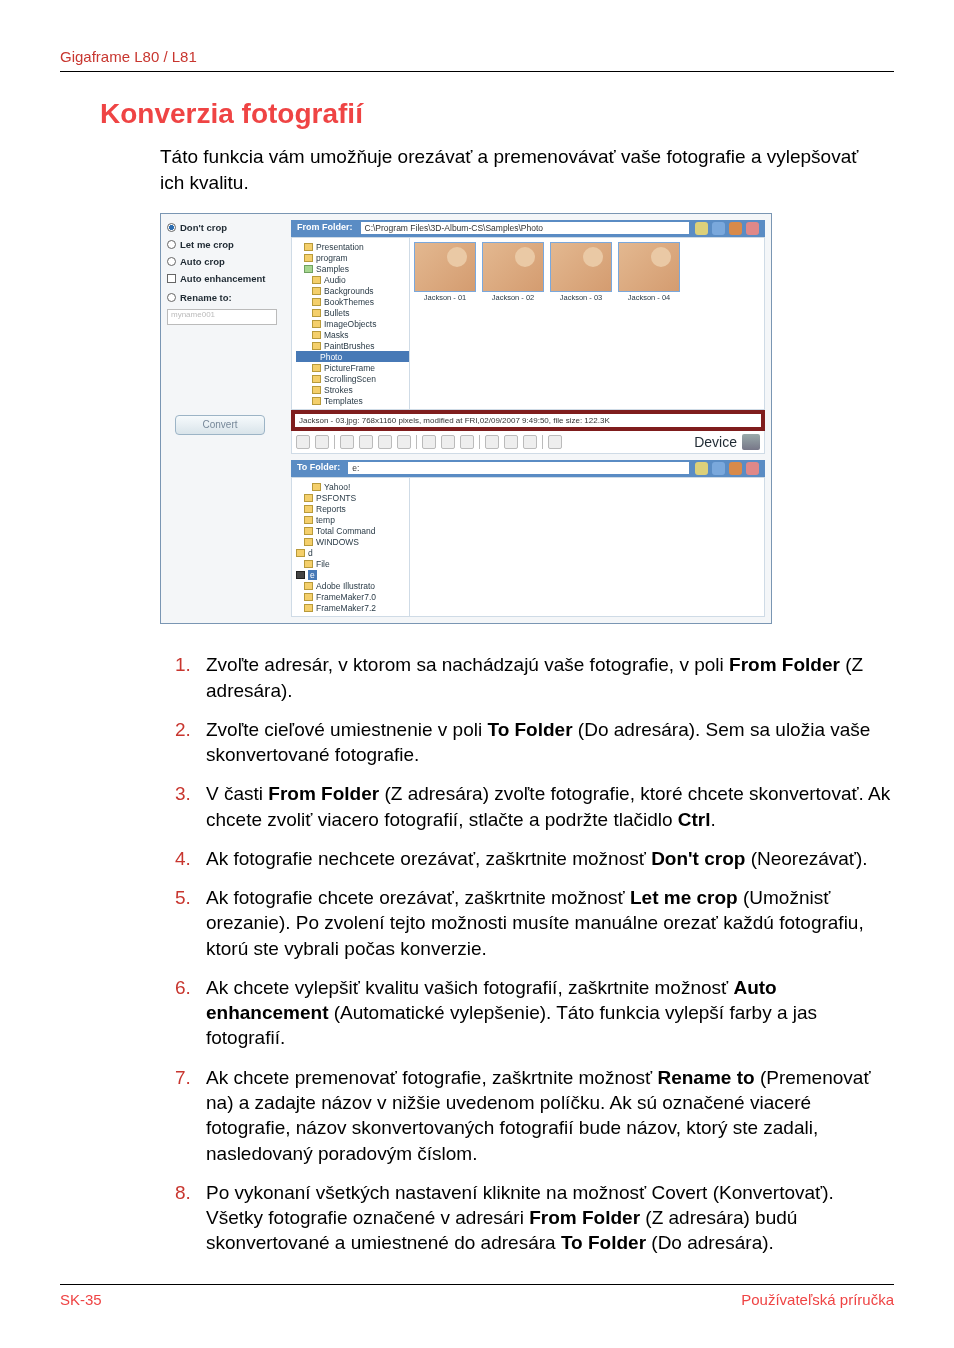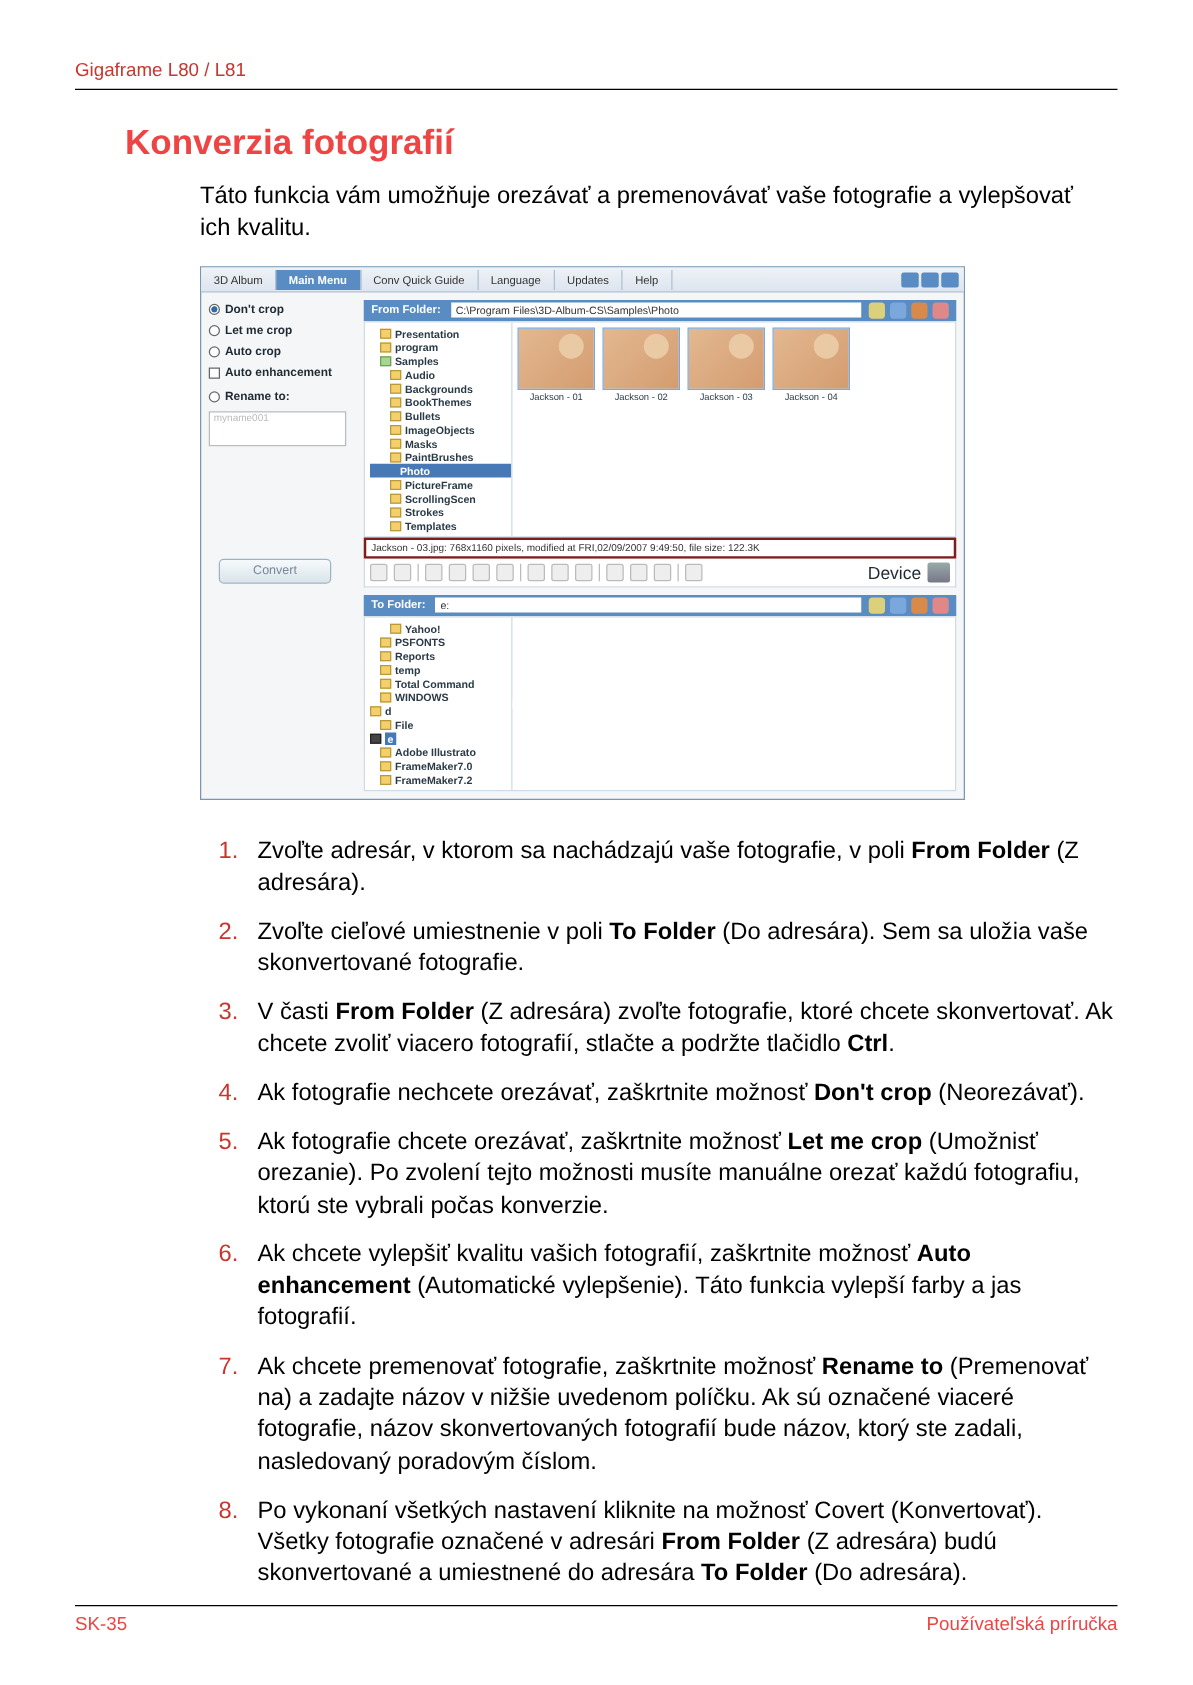--- a/index.html
+++ b/index.html
@@ -16,45 +16,45 @@
   .ss-winbtns { margin-left:auto; display:flex; gap:2px; padding-right:4px;}
   .ss-winbtn { width:14px; height:12px; background:#5a8cc4; border-radius:2px; }
 
   .ss-body { display:flex; }
   .ss-left { width: 130px; padding: 8px 6px; }
   .radio-row { display:flex; align-items:center; gap:4px; margin-bottom:6px; }
   .radio { width:9px; height:9px; border:1px solid #666; border-radius:50%; display:inline-block; background:#fff; }
   .radio.sel { background: radial-gradient(#2b6cb0 45%, #fff 55%); }
   .chk { width:9px; height:9px; border:1px solid #666; display:inline-block; background:#fff; }
   .ss-left .lbl { font-size:9.5px; font-weight:bold; color:#1f2a33; }
-  .ren-input { width:110px; height:28px; border:1px solid #bbb; margin-top:2px; background:#fff; color:#bbb; font-size:8px; padding-left:3px;}
+  .ren-input { width:110px; height:16px; border:1px solid #bbb; margin-top:2px; background:#fff; color:#bbb; font-size:8px; padding-left:3px;}
   .convert-btn { margin-top: 90px; width:90px; height:20px; border:1px solid #9cb4c6; border-radius:4px; background:linear-gradient(#f6fafc,#d9e4ea); color:#789; font-size:10px; text-align:center; line-height:18px; margin-left:8px;}
 
   .ss-right { flex:1; padding: 6px 6px 6px 0; }
   .panel-hd { background:#5a8cc4; color:#fff; font-weight:bold; padding:2px 6px; display:flex; align-items:flex-start; }
   .panel-hd .path { background:#fff; color:#333; font-weight:normal; margin-left:8px; padding:1px 4px; flex:1; font-size:8.5px; }
   .panel-icons { display:flex; gap:4px; margin-left:6px;}
   .pi { width:13px; height:13px; border-radius:3px; }
   .pi.a{background:#dcd07a;} .pi.b{background:#7aa8dc;} .pi.c{background:#d88a4a;} .pi.d{background:#e08888;}
 
   .panel-body { display:flex; border:1px solid #cfdbe6; background:#fff;}
-  .tree { width: 118px; border-right:1px solid #cfdbe6; padding:3px 0 3px 4px; overflow:hidden;font-weight:bold; }
+  .tree { width: 118px; border-right:1px solid #cfdbe6; padding:3px 0 3px 4px; overflow:hidden; }
   .tree-item { display:flex; align-items:center; gap:3px; font-size:8.5px; color:#2a3b47; padding:0.5px 0; white-space:nowrap; }
   .t-ind1 { padding-left:8px; } .t-ind2 { padding-left:16px; }
   .fold { width:9px; height:8px; background:#f4cf6b; border:0.5px solid #b89a3a; }
   .fold.g { background:#a6d68f; border-color:#6fa060; }
   .fold.dk { background:#444; border-color:#222; }
   .tree-item.sel { background:#4779b6; color:#fff; padding-left:24px; padding-right:2px;}
   .thumbs { flex:1; padding:4px; }
   .thumb-row { display:flex; gap:6px; margin-bottom:4px;}
   .thumb-wrap { text-align:center; }
   .thumb { width:62px; height:50px; border:1px solid #7aa8dc; background:linear-gradient(135deg,#e3b890,#d49c70); position:relative; overflow:hidden;}
   .thumb::after{content:""; position:absolute; inset:4px 8px auto auto; width:20px; height:20px; border-radius:50%; background:#eac9a5;}
   .thumb-lab { font-size:7.5px; color:#2a3b47; margin-top:1px; }
-  .status { font-size:8px; padding:2px 4px; border:2px solid #7f1d1d; background:#fff; }
+  .status { font-size:8px; padding:2px 4px; border:4px solid #7f1d1d; background:#fff; }
   .tool-row { display:flex; align-items:center; gap:5px; padding:3px 4px; border:1px solid #cfdbe6; border-top:none; background:#fff; flex-wrap:wrap;}
   .tb { width:14px; height:14px; background:#eee; border:1px solid #bbb; border-radius:2px; }
   .tool-sep { width:1px; height:14px; background:#bbb; }
   .device-lab { font-size:14px; font-weight:normal; color:#1f2a33; margin-left:auto;}
   .dev-icon { width:18px; height:16px; background:linear-gradient(#9aa,#778); border-radius:2px;}
 
   .panel-body.small { min-height:130px;align-items:center; }
   .thumbs.empty { background:#fff; }
 
   ol.steps { margin: 28px 0 0 100px; padding-left: 0; font-size: 19px; line-height: 1.33; }
@@ -66,33 +66,20 @@
 </style>
 </head>
 <body>
 
 <div class="page">
   <div class="header-line">Gigaframe L80 / L81</div>
   <div class="title">Konverzia fotografií</div>
   <div class="intro">Táto funkcia vám umožňuje orezávať a premenovávať vaše fotografie a vylepšovať ich kvalitu.</div>
 
   <div class="screenshot">
-    <div class="ss-top">
-      <div class="ss-tab">3D Album</div>
-      <div class="ss-tab main">Main Menu</div>
-      <div class="ss-tab">Conv Quick Guide</div>
-      <div class="ss-tab">Language</div>
-      <div class="ss-tab">Updates</div>
-      <div class="ss-tab">Help</div>
-      <div class="ss-winbtns">
-        <div class="ss-winbtn"></div>
-        <div class="ss-winbtn"></div>
-        <div class="ss-winbtn"></div>
-      </div>
-    </div>
     <div class="ss-body">
       <div class="ss-left">
         <div class="radio-row">
             <span class="radio sel"></span>
             <span class="lbl">Don't crop</span>
           </div>
         <div class="radio-row">
             <span class="radio"></span>
             <span class="lbl">Let me crop</span>
           </div>

